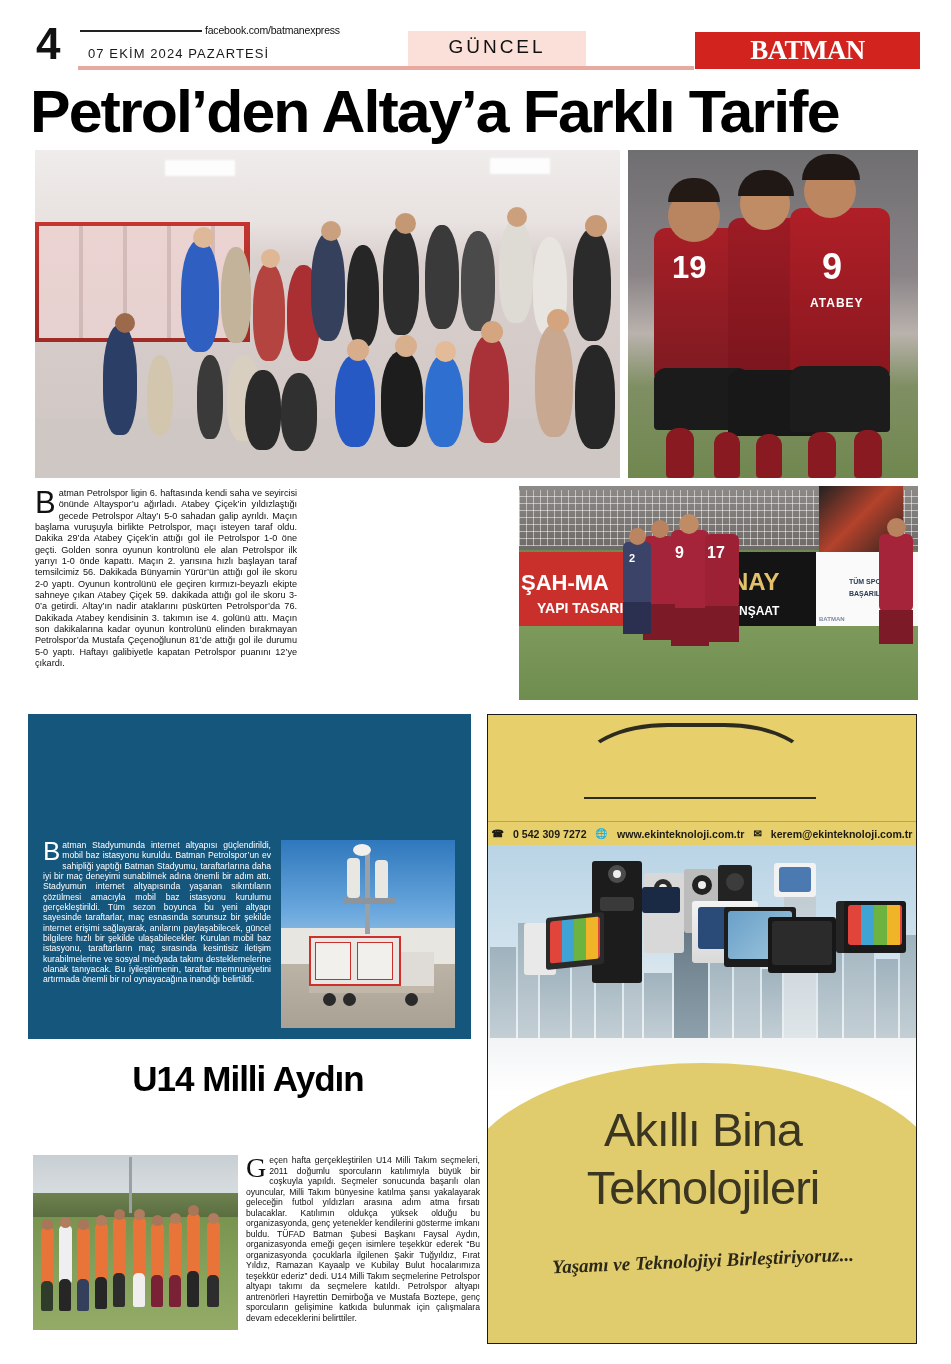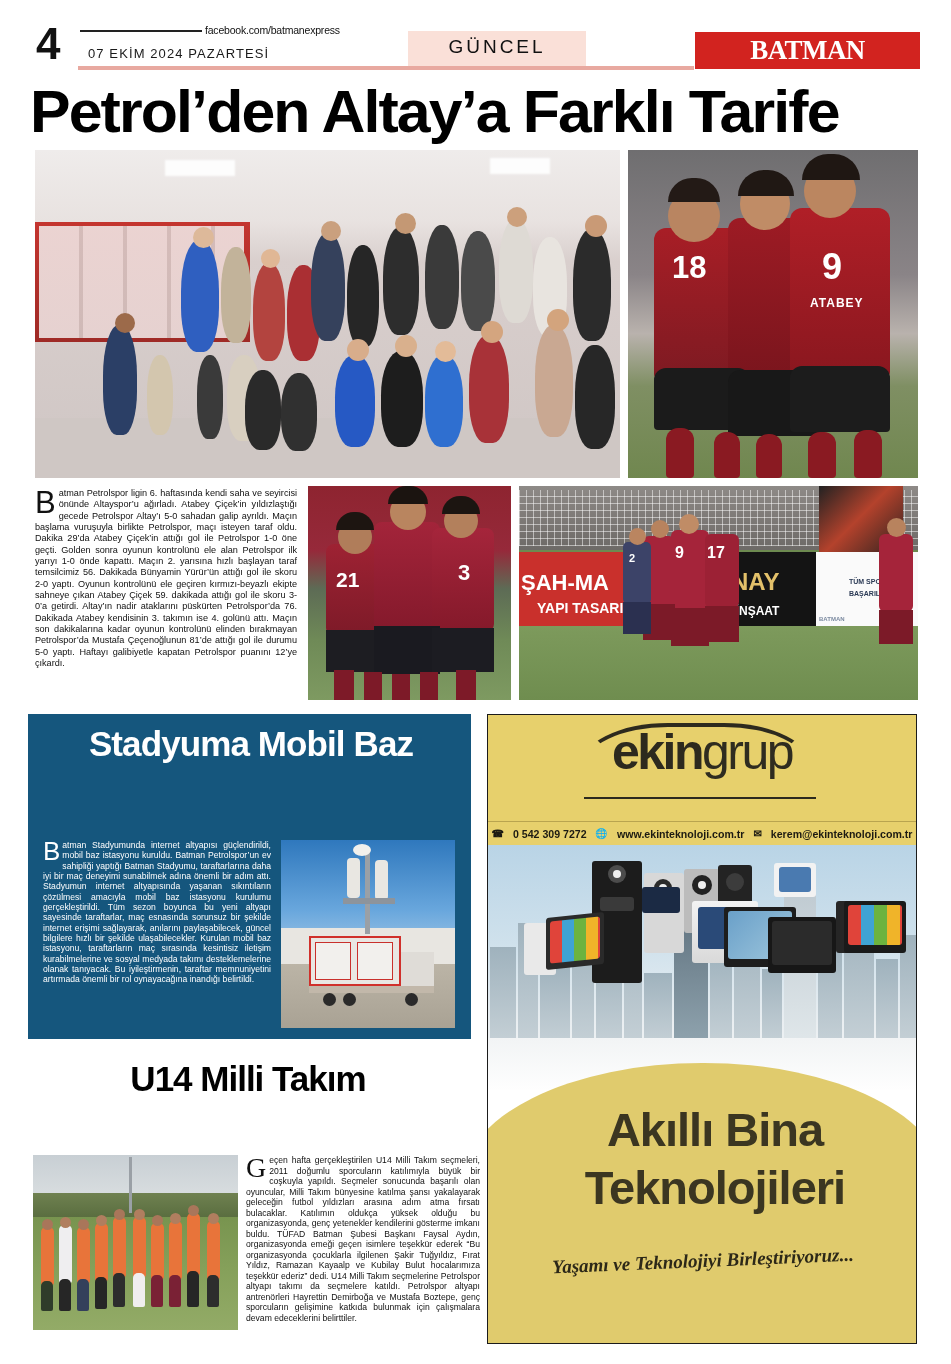--- a/index.html
+++ b/index.html
@@ -234,22 +234,22 @@
   .adp-sky { position:absolute; inset:0; background: linear-gradient(180deg,#b9d4e6 0%,#cfe1ec 40%,#e9eef1 72%,#f7f8f8 100%); }
   .adp-city { position:absolute; left:0; top:48px; width:100%; height:150px; }
   .adp-city i { position:absolute; bottom:0; background: linear-gradient(180deg,#9fb2bd,#c5d0d6); display:block; }
   .adp-refl { position:absolute; left:0; bottom:0; width:100%; height:52px; background: linear-gradient(180deg,#f2f4f5,#fefefe); }
   .adp-dev { position:absolute; border-radius:3px; }
   .ad-dome {
     position: absolute; left: -26px; top: 348px; width: 482px; height: 500px;
     background: #e0cb6d; border-radius: 240px 240px 0 0 / 120px 120px 0 0;
   }
   .ad-h1 {
-    position: absolute; left: 12px; top: 386px; width: 430px; text-align: center;
-    font-size: 47px; font-weight: 700; color: #3b3621; letter-spacing: -1px;
+    position: absolute; left: 0; top: 386px; width: 430px; text-align: center;
+    font-size: 47px; font-weight: 400; color: #3b3621; letter-spacing: -1px;
     line-height: 58px; font-family: "Liberation Sans", sans-serif;
   }
   .ad-slogan {
     position: absolute; left: 0; top: 535px; width: 430px; text-align: center;
     font-size: 19px; color: #2c2818; font-style: italic; font-weight: 700;
     font-family: "Liberation Serif", serif; transform: rotate(-2.4deg);
   }
 </style>
 </head>
 <body>
@@ -330,51 +330,29 @@
     <div class="pb-p" style="left:176px;top:14px;width:52px;height:54px;border-radius:50%;background:#bb8660;"></div>
     <div class="pb-p" style="left:174px;top:4px;width:58px;height:26px;border-radius:26px 26px 0 0;background:#1f1713;"></div>
     <div class="pb-p" style="left:26px;top:218px;width:96px;height:62px;background:#1b1b1b;"></div>
     <div class="pb-p" style="left:100px;top:220px;width:92px;height:66px;background:#181818;"></div>
     <div class="pb-p" style="left:162px;top:216px;width:100px;height:66px;background:#1c1c1c;"></div>
     <div class="pb-p" style="left:38px;top:278px;width:28px;height:50px;background:#8a1a22;"></div>
     <div class="pb-p" style="left:86px;top:282px;width:26px;height:46px;background:#8a1a22;"></div>
     <div class="pb-p" style="left:128px;top:284px;width:26px;height:44px;background:#8a1a22;"></div>
     <div class="pb-p" style="left:180px;top:282px;width:28px;height:46px;background:#8a1a22;"></div>
     <div class="pb-p" style="left:226px;top:280px;width:28px;height:48px;background:#8a1a22;"></div>
-    <span class="pb-num" style="left:44px;top:100px;font-size:31px;">18</span>
+    <span class="pb-num" style="left:44px;top:100px;font-size:31px;">19</span>
     <span class="pb-num" style="left:194px;top:96px;font-size:36px;">9</span>
     <span class="pb-num" style="left:182px;top:146px;font-size:12px;letter-spacing:1px;">ATABEY</span>
   </div>
 
   <div class="art1-body">
     <span class="dropcap">B</span><span>atman Petrolspor ligin 6. haftasında kendi saha ve seyircisi önünde Altayspor’u ağırladı. Atabey Çiçek’in yıldızlaştığı gecede Petrolspor Altay’ı 5-0 sahadan galip ayrıldı. Maçın başlama vuruşuyla birlikte Petrolspor, maçı isteyen taraf oldu. Dakika 29’da Atabey Çiçek’in attığı gol ile Petrolspor 1-0 öne geçti. Golden sonra oyunun kontrolünü ele alan Petrolspor ilk yarıyı 1-0 önde kapattı. Maçın 2. yarısına hızlı başlayan taraf temsilcimiz 56. Dakikada Bünyamin Yürür’ün attığı gol ile skoru 2-0 yaptı. Oyunun kontrolünü ele geçiren kırmızı-beyazlı ekipte sahneye çıkan Atabey Çiçek 59. dakikada attığı gol ile skoru 3-0’a getirdi.  Altay’ın nadir ataklarını püskürten Petrolspor’da 76. Dakikada Atabey kendisinin 3. takımın ise 4. golünü attı.  Maçın son dakikalarına kadar oyunun kontrolünü elinden bırakmayan Petrolspor’da Mustafa Çeçenoğlunun 81’de attığı gol ile durumu 5-0 yaptı. Haftayı galibiyetle kapatan Petrolspor puanını 12’ye çıkardı.</span>
   </div>
 
-  <div class="photo photo-c">
-    <div class="pc-bg"></div>
-    <div style="position:absolute;left:18px;top:58px;width:62px;height:92px;background:linear-gradient(180deg,#9e2233,#7d1a28);border-radius:8px;"></div>
-    <div style="position:absolute;left:30px;top:34px;width:34px;height:34px;border-radius:50%;background:#b07d5a;"></div>
-    <div style="position:absolute;left:28px;top:26px;width:38px;height:18px;border-radius:18px 18px 0 0;background:#1d1511;"></div>
-    <div style="position:absolute;left:66px;top:36px;width:66px;height:112px;background:linear-gradient(180deg,#a3243a,#83192b);border-radius:8px;"></div>
-    <div style="position:absolute;left:82px;top:8px;width:36px;height:36px;border-radius:50%;background:#b9855f;"></div>
-    <div style="position:absolute;left:80px;top:0px;width:40px;height:18px;border-radius:18px 18px 0 0;background:#1b1410;"></div>
-    <div style="position:absolute;left:124px;top:42px;width:62px;height:104px;background:linear-gradient(180deg,#a5253b,#84192a);border-radius:8px;"></div>
-    <div style="position:absolute;left:136px;top:18px;width:34px;height:34px;border-radius:50%;background:#b3805c;"></div>
-    <div style="position:absolute;left:134px;top:10px;width:38px;height:18px;border-radius:18px 18px 0 0;background:#1c1511;"></div>
-    <div style="position:absolute;left:18px;top:144px;width:62px;height:42px;background:#1d1d22;"></div>
-    <div style="position:absolute;left:66px;top:140px;width:66px;height:48px;background:#1a1a20;"></div>
-    <div style="position:absolute;left:124px;top:142px;width:62px;height:44px;background:#1c1c22;"></div>
-    <div style="position:absolute;left:26px;top:184px;width:20px;height:30px;background:#7d1a28;"></div>
-    <div style="position:absolute;left:56px;top:186px;width:18px;height:28px;background:#7d1a28;"></div>
-    <div style="position:absolute;left:84px;top:188px;width:18px;height:26px;background:#7d1a28;"></div>
-    <div style="position:absolute;left:112px;top:186px;width:18px;height:28px;background:#7d1a28;"></div>
-    <div style="position:absolute;left:148px;top:184px;width:20px;height:30px;background:#7d1a28;"></div>
-    <span style="position:absolute;left:28px;top:82px;color:#fff;font-weight:700;font-size:21px;">21</span>
-    <span style="position:absolute;left:150px;top:74px;color:#fff;font-weight:700;font-size:22px;">3</span>
-  </div>
 
   <div class="photo photo-d">
     <div class="pd-bg"></div>
     <div class="pd-stand"></div>
     <div class="pd-fence"></div>
     <div class="pd-banner"></div>
     <div class="pd-board"></div>
     <div class="pd-board-red"></div>
     <div class="pd-board-blk"></div>
     <div class="pd-board-wht"></div>
@@ -401,21 +379,20 @@
     <div style="position:absolute;left:186px;top:120px;width:34px;height:36px;background:#7c1a28;"></div>
     <div style="position:absolute;left:104px;top:116px;width:28px;height:32px;background:#2b3050;"></div>
     <div style="position:absolute;left:360px;top:124px;width:34px;height:34px;background:#7c1a28;"></div>
     <span class="pd-txt" style="left:156px;top:58px;font-size:16px;color:#fff;">9</span>
     <span class="pd-txt" style="left:188px;top:58px;font-size:16px;color:#fff;">17</span>
     <span class="pd-txt" style="left:110px;top:66px;font-size:11px;color:#fff;">2</span>
   </div>
 
   <div class="bluebox">
     <div class="bb-title">
-      <div>Stadyuma Mobil Baz</div>
     </div>
     <div class="bb-body">
       <span class="bb-drop">B</span><span>atman Stadyumunda internet altyapısı güçlendirildi, mobil baz istasyonu kuruldu. Batman Petrolspor’un ev sahipliği yaptığı Batman Stadyumu, taraftarlarına daha iyi bir maç deneyimi sunabilmek adına önemli bir adım attı. Stadyumun internet altyapısında yaşanan sıkıntıların çözülmesi amacıyla mobil baz istasyonu kurulumu gerçekleştirildi. Tüm sezon boyunca bu yeni altyapı sayesinde taraftarlar, maç esnasında sorunsuz bir şekilde internet erişimi sağlayarak, anılarını paylaşabilecek, güncel bilgilere hızlı bir şekilde ulaşabilecekler. Kurulan mobil baz istasyonu, taraftarların maç sırasında kesintisiz iletişim kurabilmelerine ve sosyal medyada takımı desteklemelerine olanak tanıyacak. Bu iyileştirmenin, taraftar memnuniyetini artırmada önemli bir rol oynayacağına inandığı belirtildi.</span>
     </div>
     <div class="bb-photo">
       <div class="bbp-sky"></div>
       <div class="bbp-ground"></div>
       <div class="bbp-bldg"></div>
       <div class="bbp-mast"></div>
       <div class="bbp-ant1"></div>
@@ -429,21 +406,21 @@
         <div class="bbp-cab"></div>
         <div style="position:absolute;left:0;top:50px;width:125px;height:7px;background:#c2b8aa;"></div>
         <div class="bbp-wh" style="left:14px;"></div>
         <div class="bbp-wh" style="left:34px;"></div>
         <div class="bbp-wh" style="left:96px;"></div>
       </div>
     </div>
   </div>
 
   <div class="u14-title">
-    <div>U14 Milli Takım</div>
+    <div>U14 Milli Aydın</div>
   </div>
 
   <div class="u14-photo">
     <div class="u14-sky"></div>
     <div class="u14-trees"></div>
     <div class="u14-field"></div>
     <div class="u14-pole"></div>
     <div class="u14-kid" style="left:8px;top:72px;height:58px;background:#e8743a;"></div>
     <div class="u14-kid" style="left:9px;top:64px;width:11px;height:11px;border-radius:50%;background:#a9765a;"></div>
     <div class="u14-kid" style="left:8px;top:126px;width:12px;height:30px;background:#2f3c2a;"></div>
@@ -476,21 +453,20 @@
     <div class="u14-kid" style="left:174px;top:120px;width:12px;height:32px;background:#2d2d2d;"></div>
   </div>
 
   <div class="u14-body">
     <span class="u14-drop">G</span><span>eçen hafta gerçekleştirilen U14 Milli Takım seçmeleri, 2011 doğumlu sporcuların katılımıyla büyük bir coşkuyla yapıldı.  Seçmeler sonucunda başarılı olan oyuncular, Milli Takım bünyesine katılma şansı yakalayarak geleceğin futbol yıldızları arasına adım atma fırsatı bulacaklar. Katılımın oldukça yüksek olduğu bu organizasyonda, genç yetenekler kendilerini gösterme imkanı buldu. TÜFAD Batman Şubesi Başkanı Faysal Aydın, organizasyonda emeği geçen isimlere teşekkür ederek “Bu organizasyonda çocuklarla ilgilenen Şakir Tuğyıldız, Fırat Yıldız, Ramazan Kayaalp ve Kubilay Bulut hocalarımıza teşekkür ederiz” dedi. U14 Milli Takım seçmelerine Petrolspor altyapı takımı da seçmelere katıldı. Petrolspor altyapı antrenörleri Hayrettin Demirboğa ve Mustafa Boztepe, genç sporcuların gelişimine katkıda bulunmak için çalışmalara devam edeceklerini belirttiler.</span>
   </div>
 
   <div class="ad">
     <div class="ad-logoband">
       <div class="ad-swoosh"></div>
-      <div class="ad-logo"><span>ekin</span><span class="lite">grup</span></div>
       <div class="ad-logo-rule"></div>
     </div>
 
     <div class="ad-contact">
       <span class="ic">☎</span>
       <span>0 542 309 7272</span>
       <span class="ic">🌐</span>
       <span>www.ekinteknoloji.com.tr</span>
       <span class="ic">✉</span>
       <span>kerem@ekinteknoloji.com.tr</span>

